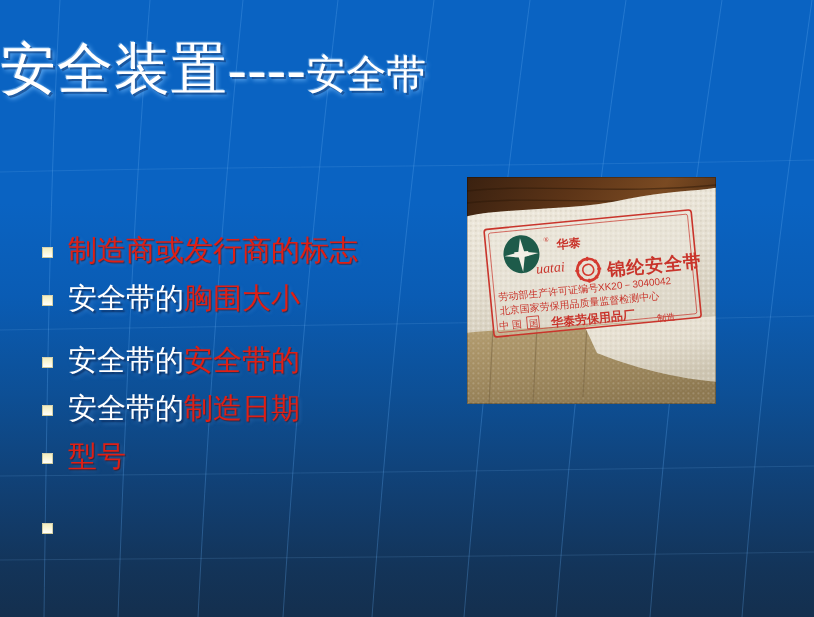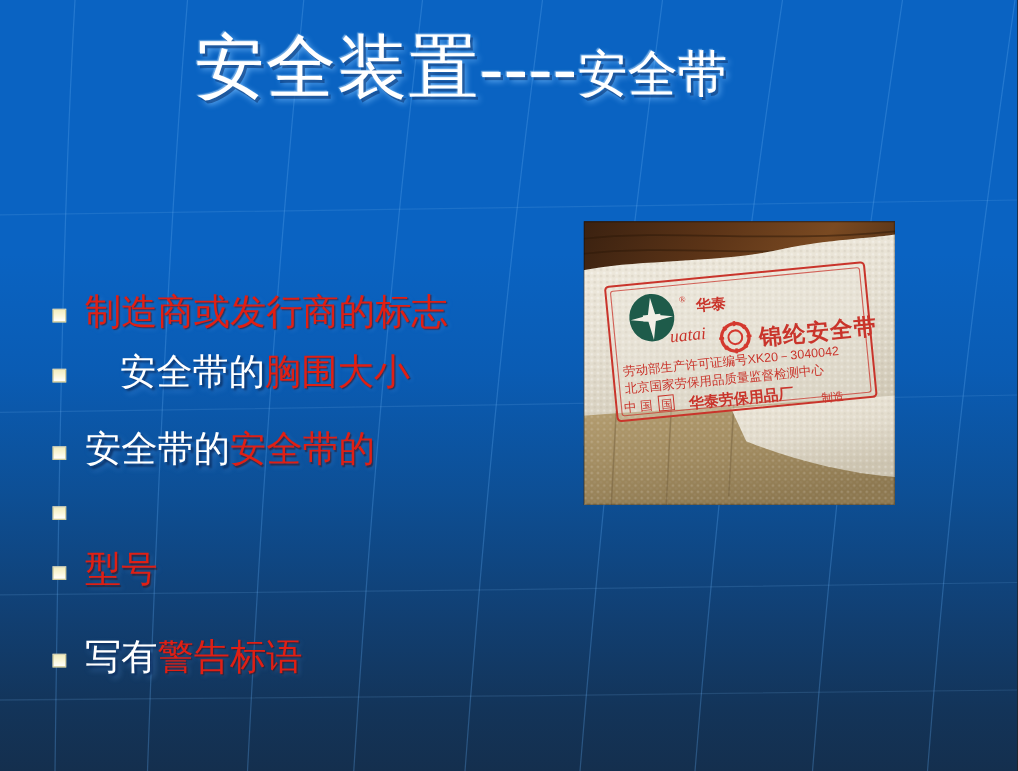--- a/index.html
+++ b/index.html
@@ -30,23 +30,23 @@
     inset: 0;
     width: 814px;
     height: 617px;
     pointer-events: none;
   }
 
   
   .title-block {
     position: absolute;
     left: 0;
-    top: 26px;
+    top: 40px;
     width: 738px;
-    text-align: center;
+    text-align: left;
     white-space: nowrap;
   }
   .title-main {
     font-family: "Liberation Serif", "DejaVu Serif", serif;
     font-size: 56px;
     line-height: 1.05;
     color: #ffffff;
     letter-spacing: 1px;
     text-shadow:
        2px 2px 0 rgba(10,50,110,.55),
@@ -108,21 +108,21 @@
     color: #ffffff;
     text-shadow: 2px 2px 2px rgba(8,40,90,.9), 3px 3px 5px rgba(110,180,255,.45);
     word-break: break-all;
   }
   .bullet-text .hl {
     color: #e01f14;
     text-shadow: 1px 1px 1px rgba(60,10,10,.55), 2px 2px 4px rgba(110,180,255,.25);
   }
 
   .gap-lg { margin-bottom: 30px; text-align: center; }
-  .gap-md { margin-bottom: 22px; gap: 28px; }
+  .gap-md { margin-bottom: 22px; }
 
   
   .photo {
     position: absolute;
     left: 467px;
     top: 177px;
     width: 249px;
     height: 227px;
     overflow: hidden;
     background: #2a1608;
@@ -171,30 +171,30 @@
       <span class="bullet-text"><span class="wt">安全带的</span><span class="hl">胸围大小</span></span>
     </div>
 
     <div class="bullet-row">
       <span class="bullet-marker"></span>
       <span class="bullet-text"><span class="wt">安全带的</span><span class="hl">安全带的</span></span>
     </div>
 
     <div class="bullet-row">
       <span class="bullet-marker"></span>
+      <span class="bullet-text"><span class="wt">安全带的</span><span class="hl">制造日期</span></span>
     </div>
 
     <div class="bullet-row gap-lg">
       <span class="bullet-marker"></span>
       <span class="bullet-text"><span class="wt"></span><span class="hl">型号</span></span>
     </div>
 
     <div class="bullet-row">
       <span class="bullet-marker"></span>
-      <span class="bullet-text"><span class="wt">写有</span><span class="hl">警告标语</span></span>
     </div>
 
   </div>
 
   <div class="photo">
     <svg width="249" height="227" viewBox="0 0 249 227" aria-hidden="true">
       <defs>
         <linearGradient id="wood" x1="0" y1="0" x2="1" y2="0.5">
           <stop offset="0%" stop-color="#3a2110"></stop>
           <stop offset="35%" stop-color="#5c3417"></stop>

